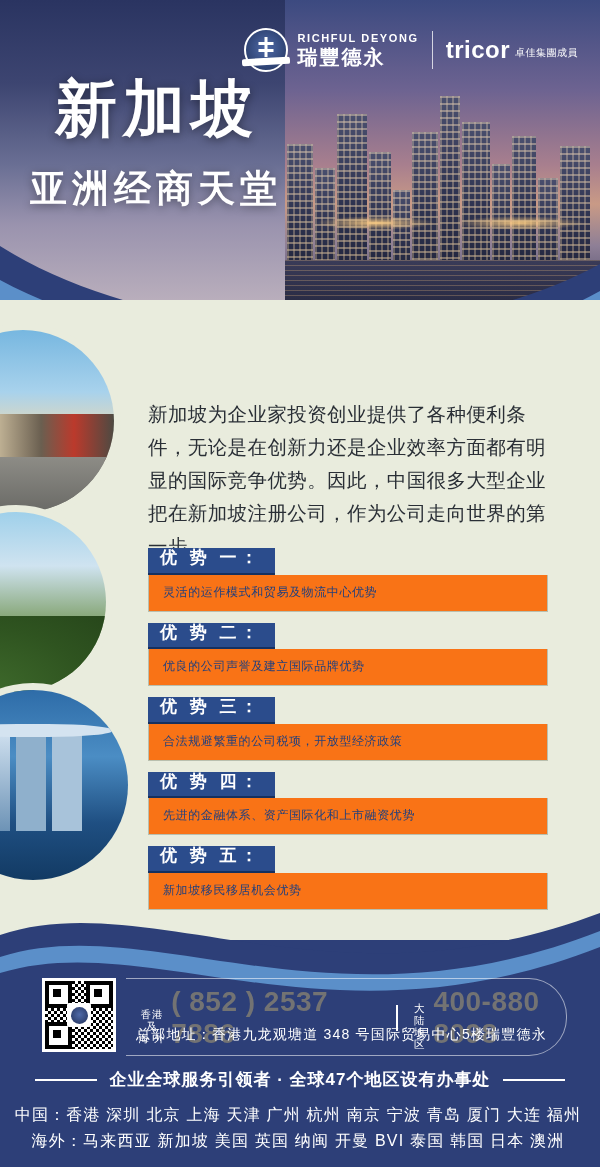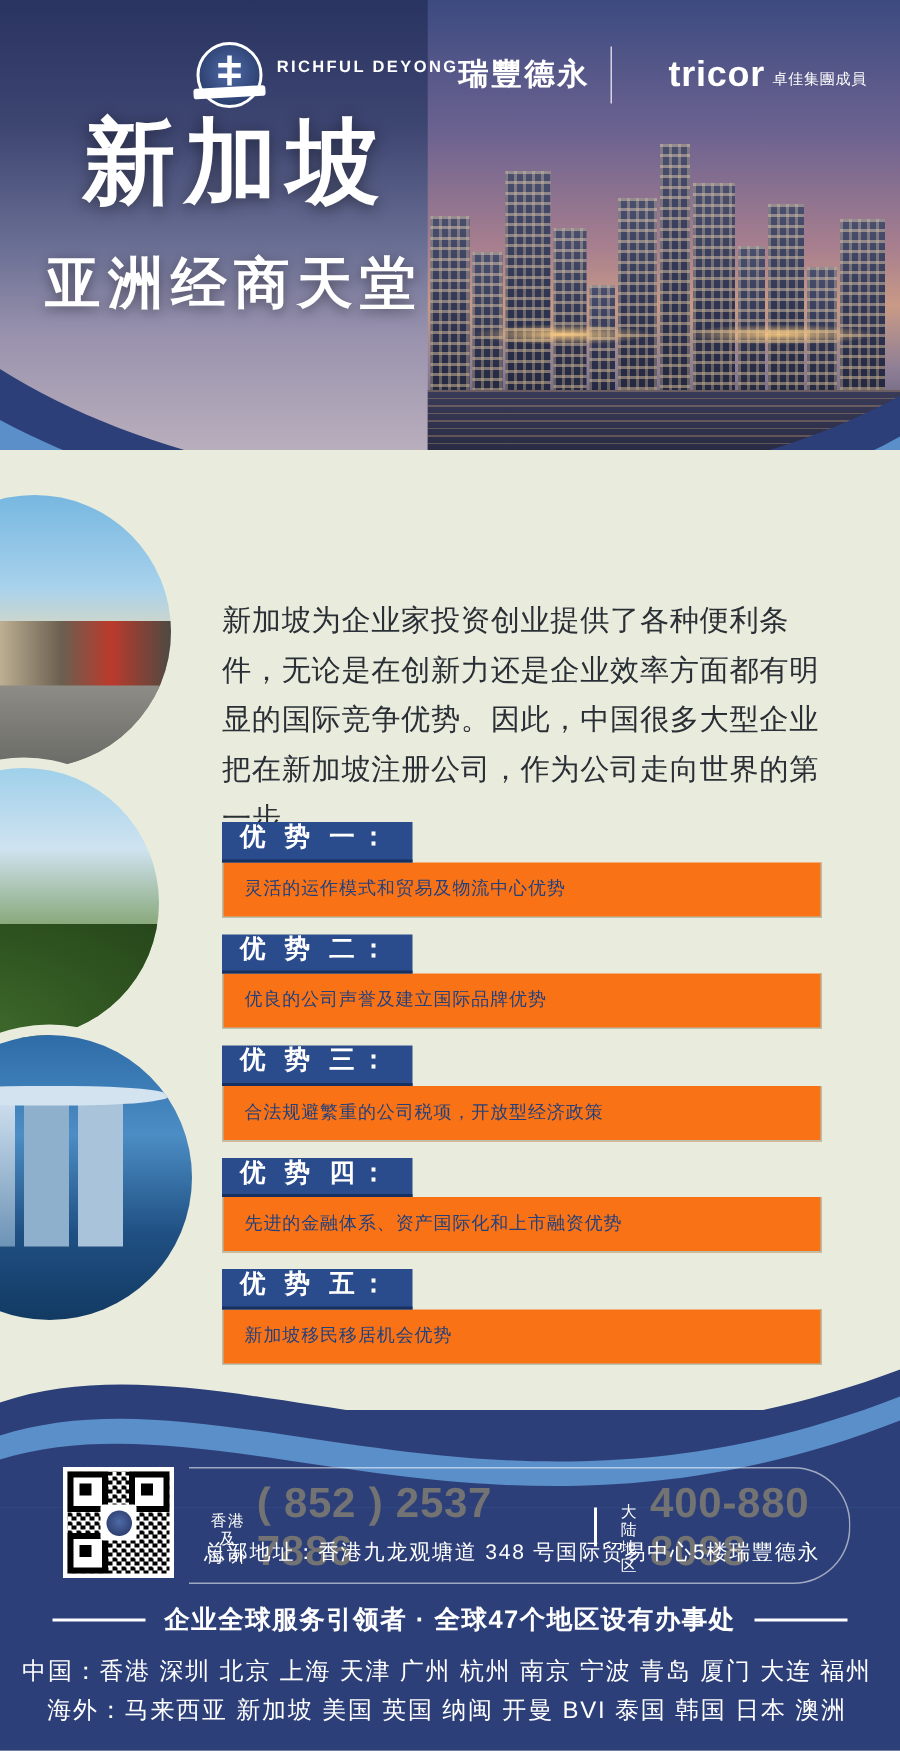--- a/index.html
+++ b/index.html
@@ -33,25 +33,25 @@
   
   .logo-wrap{position:absolute;right:22px;top:28px;display:flex;align-items:center;gap:9px;}
   .logo-seal{width:40px;height:40px;border-radius:50%;border:2px solid #fff;position:relative;
     background:radial-gradient(circle at 50% 45%,#4f6aa8 0%,#2e4272 70%,#22315a 100%);flex:none;}
   .logo-seal::before{content:"";position:absolute;left:50%;top:7px;transform:translateX(-50%);
     width:3px;height:20px;background:#fff;}
   .logo-seal::after{content:"";position:absolute;left:50%;top:12px;transform:translateX(-50%);
     width:15px;height:3px;background:#fff;box-shadow:0 7px 0 #fff;}
   .logo-seal .ribbon{position:absolute;left:-4px;bottom:5px;width:48px;height:7px;background:#fff;
     border-radius:2px;transform:rotate(-3deg);}
-  .logo-txt{display:flex;line-height:1;}
+  .logo-txt{display:flex;flex-direction:column;line-height:1;}
   .logo-en{font-size:11px;font-weight:bold;color:#fff;letter-spacing:1.6px;margin-bottom:3px;}
   .logo-cn{font-size:20px;font-weight:bold;color:#fff;letter-spacing:2px;}
   .logo-div{width:1px;height:38px;background:rgba(255,255,255,.75);margin:0 4px;}
-  .tricor{display:flex;align-items:flex-end;gap:5px;margin-left:25px;}
+  .tricor{display:flex;align-items:flex-end;gap:5px;}
   .tricor-m{font-size:24px;font-weight:bold;color:#fff;letter-spacing:.5px;line-height:1;}
   .tricor-s{font-size:10px;color:#fff;letter-spacing:.5px;padding-bottom:2px;}
 
   
   .wave-top{position:absolute;left:0;top:236px;width:600px;height:120px;overflow:hidden;}
   
   .panel{position:absolute;left:0;top:300px;width:600px;height:640px;background:#e9ecdd;}
 
   
   .circ{position:absolute;border-radius:50%;overflow:hidden;box-shadow:0 0 0 7px #e9ecdd;}

